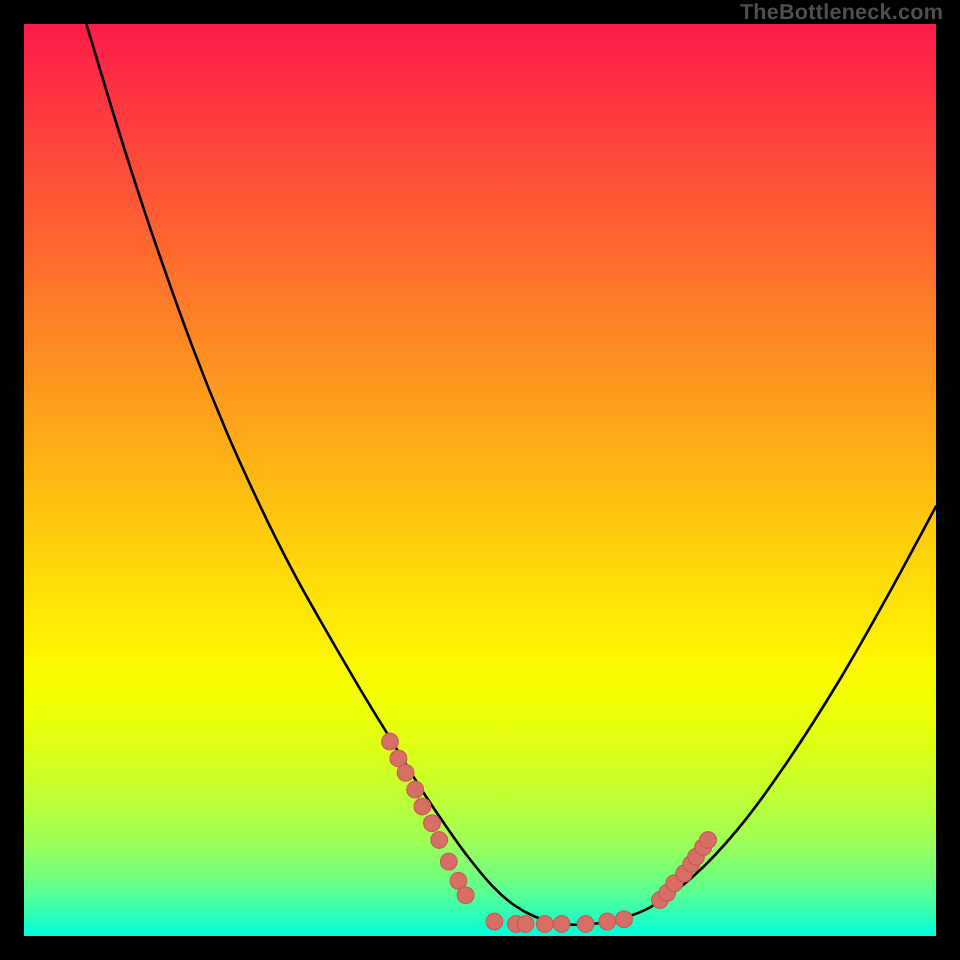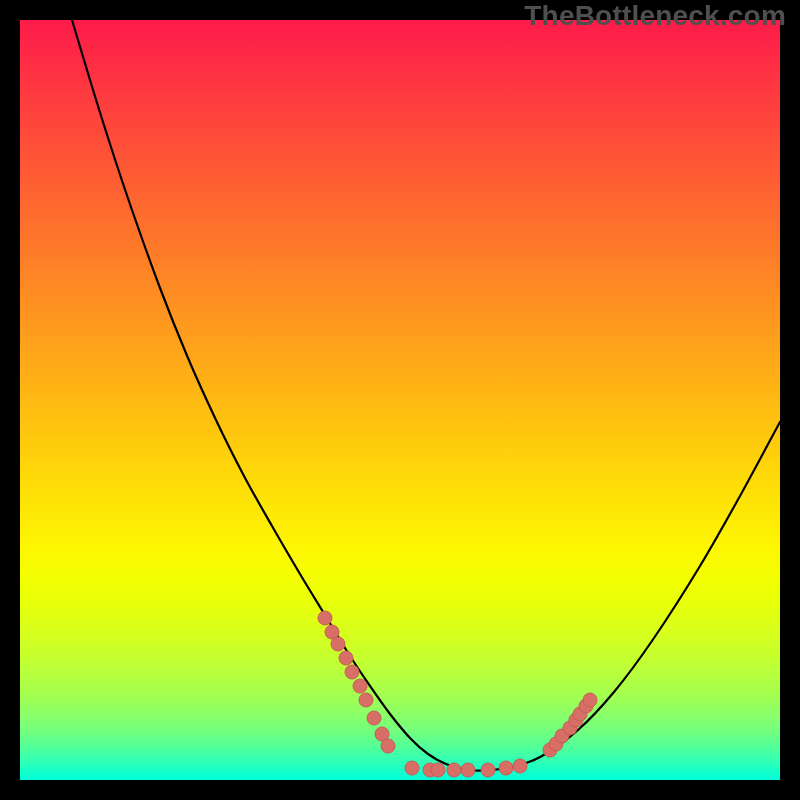--- a/index.html
+++ b/index.html
@@ -30,21 +30,21 @@
   .gradient-bg {
     position: absolute;
     left: 0;
     top: 0;
     width: 100%;
     height: 100%;
   }
   .watermark {
     position: absolute;
     color: #4f4f4f;
-    font-size: 28px;
+    font-size: 18px;
     font-weight: 600;
     letter-spacing: 0.2px;
     user-select: none;
   }
   svg.curve {
     position: absolute;
     left: 0;
     top: 0;
     width: 100%;
     height: 100%;

